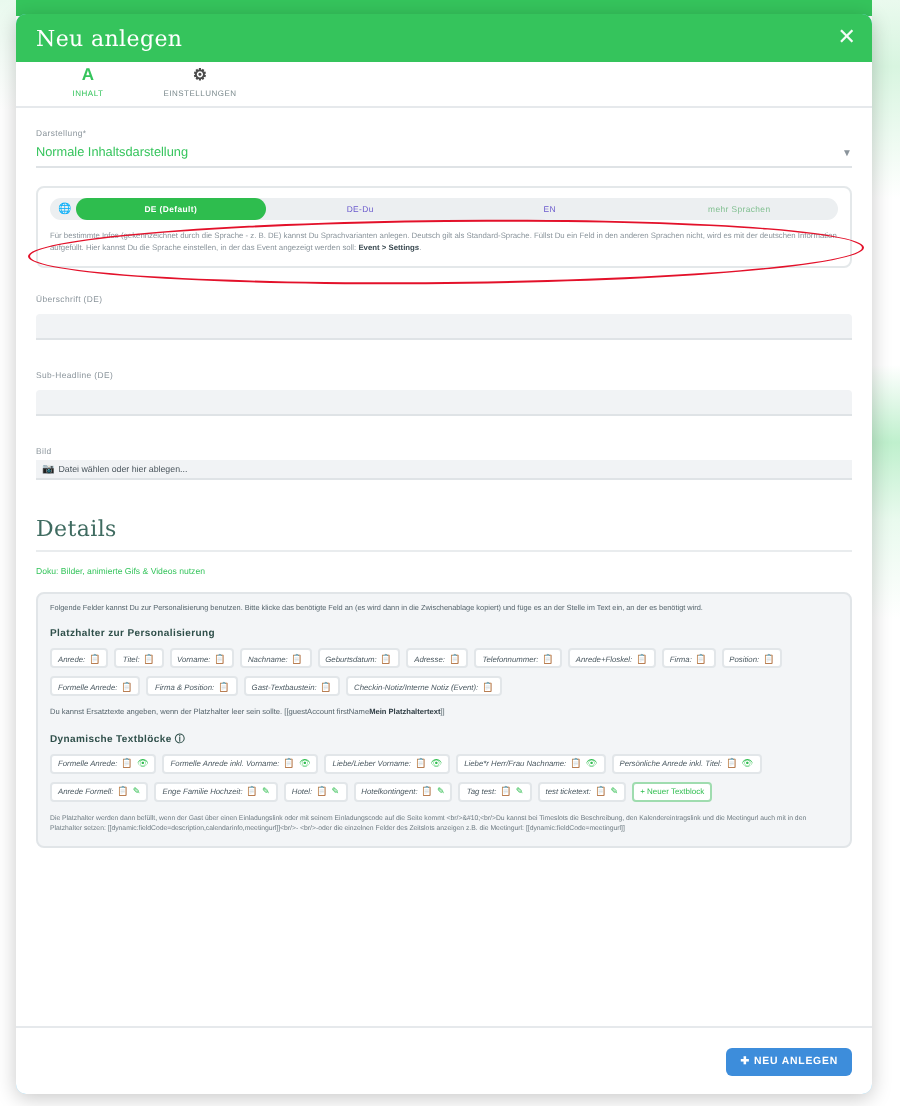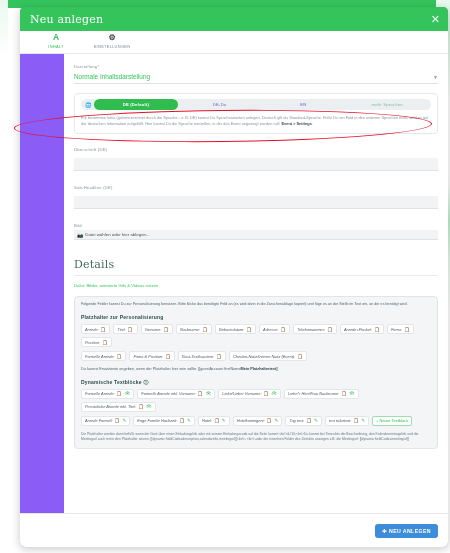--- a/index.html
+++ b/index.html
@@ -29,23 +29,23 @@
       #bff0cd 40%, #e9faee 47%, #ffffff 56%, #ffffff 100%);
   }
   .backdrop-green-left {
     position: absolute; left: 0; top: 0; width: 8px; height: 553px;
     background: linear-gradient(180deg,#e9f9ee 0%, #ffffff 10%, #ffffff 100%);
   }
 
   
   .modal {
     position: absolute;
-    left: 20px; top: 7px;
+    left: 8px; top: 7px;
     width: 428px; height: 540px;
-    background: #8b5cf6;
+    background: #7dd3fc;
     border-radius: 5px;
     box-shadow: 0 2px 10px rgba(0,0,0,.22);
     overflow: hidden;
     display: flex; flex-direction: column;
   }
   .modal-header {
     height: 24px;
     background: #35c45c;
     display: flex; align-items: center;
     padding: 0 8px 0 10px;
@@ -99,21 +99,20 @@
   }
   .tab.active .tab-label { color: #35c45c; }
 
   
   .modal-body {
     flex: 1 1 auto;
     overflow: hidden;
     background: #ffffff;
     padding: 0 10px;
     position: relative;
-    margin-left: 44px;
   }
 
   .field-label {
     font-size: 4.2px;
     color: #8a949b;
     letter-spacing: .2px;
     margin-bottom: 2px;
   }
   .select-row {
     margin-top: 10px;

